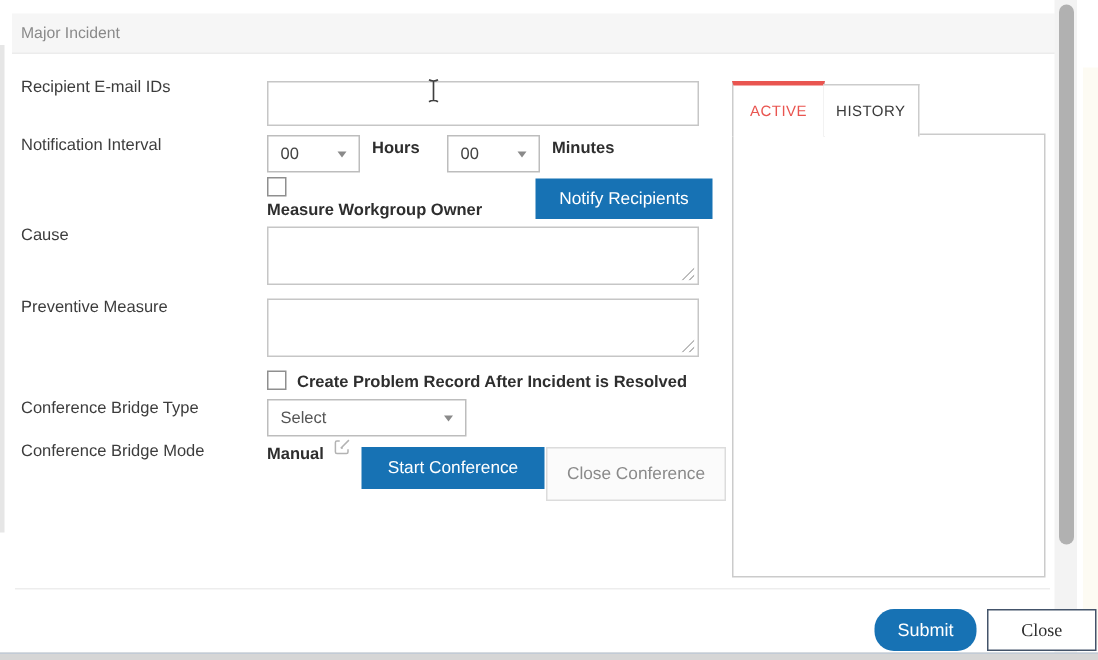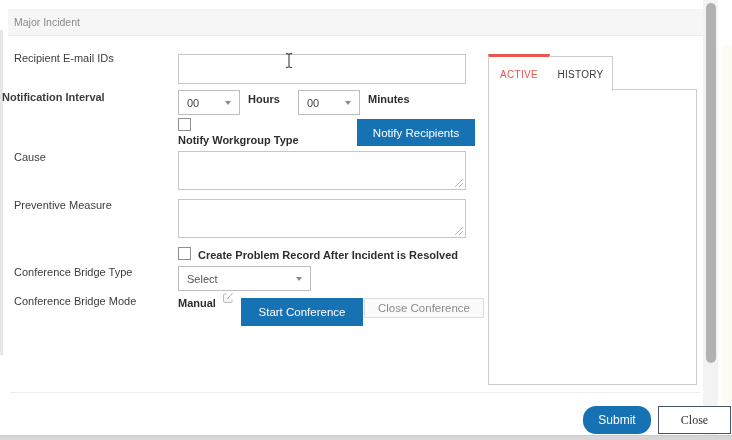--- a/index.html
+++ b/index.html
@@ -51,21 +51,21 @@
 
 <div class="stage">
 
   <div class="abs edge-strip"></div>
 
   <div class="abs hdr">
     <span>Major Incident</span>
   </div>
 
   <div class="abs lbl" style="left:14px;top:52px;">Recipient E-mail IDs</div>
-  <div class="abs lbl" style="left:2px;top:91px;font-weight:bold;">Notification Interval</div>
+  <div class="abs lbl" style="left:14px;top:91px;">Notification Interval</div>
   <div class="abs lbl" style="left:14px;top:151px;">Cause</div>
   <div class="abs lbl" style="left:14px;top:199px;">Preventive Measure</div>
   <div class="abs lbl" style="left:14px;top:266px;">Conference Bridge Type</div>
   <div class="abs lbl" style="left:14px;top:295px;">Conference Bridge Mode</div>
 
   <input class="abs tin" style="left: 178px; top: 54px; width: 288px; height: 30px; padding: 0px 8px; font-size: 11px; font-family: &quot;Liberation Sans&quot;, sans-serif;" value="">
 
   <svg class="abs" style="left:284px;top:52px;" width="10" height="17" viewBox="0 0 10 17">
     <path d="M2 1.2 C3.2 2 4.2 2 5 2 C5.8 2 6.8 2 8 1.2 M5 2 V15 M2 15.8 C3.2 15 4.2 15 5 15 C5.8 15 6.8 15 8 15.8" stroke="#3f3f3f" stroke-width="1.1" fill="none"></path>
   </svg>
@@ -75,21 +75,21 @@
     <span class="caret"></span>
   </div>
   <div class="abs blbl" style="left:248px;top:93px;">Hours</div>
   <div class="abs sel" style="left:298px;top:90px;width:62px;height:25px;">
     <span>00</span>
     <span class="caret"></span>
   </div>
   <div class="abs blbl" style="left:368px;top:93px;">Minutes</div>
 
   <div class="abs cb" style="left:178px;top:118px;"></div>
-  <div class="abs blbl" style="left:178px;top:134px;">Notify Workgroup Type</div>
+  <div class="abs blbl" style="left:178px;top:134px;">Measure Workgroup Owner</div>
   <button class="abs btn-blue" style="left:357px;top:119px;width:118px;height:27px;">Notify Recipients</button>
 
   <div class="abs tin" style="left:178px;top:151px;width:288px;height:39px;">
     <div class="grip"></div>
   </div>
 
   <div class="abs tin" style="left:178px;top:199px;width:288px;height:39px;">
     <div class="grip"></div>
   </div>
 
@@ -100,21 +100,21 @@
   </div>
 
   <div class="abs blbl" style="left:198px;top:249px;">Create Problem Record After Incident is Resolved</div>
 
   <div class="abs blbl" style="left:178px;top:297px;">Manual</div>
   <svg class="abs" style="left:222px;top:292px;" width="12" height="12" viewBox="0 0 12 12">
     <path d="M4.5 2 H2.6 C2 2 1.6 2.4 1.6 3 V9.4 C1.6 10 2 10.4 2.6 10.4 H9 C9.6 10.4 10 10 10 9.4 V7.5" stroke="#b3b3b3" stroke-width="1" fill="none"></path>
     <path d="M5.2 6.8 L10.6 1.4 M5.2 6.8 L6.6 6.5" stroke="#b3b3b3" stroke-width="1" fill="none"></path>
   </svg>
   <button class="abs btn-blue" style="left:241px;top:298px;width:122px;height:28px;">Start Conference</button>
-  <button class="abs btn-ghost" style="left:364px;top:298px;width:120px;height:20px;">Close Conference</button>
+  <button class="abs btn-ghost" style="left:364px;top:298px;width:120px;height:36px;">Close Conference</button>
 
   <div class="abs panel" style="left:488px;top:89px;width:209px;height:296px;"></div>
   <div class="abs tab tab-active" style="left:488px;top:54px;width:62px;height:37px;">
     <span>ACTIVE</span>
   </div>
   <div class="abs tab tab-idle" style="left:549px;top:56px;width:64px;height:35px;">
     <span>HISTORY</span>
   </div>
 
   <div class="abs sb-track"></div>

